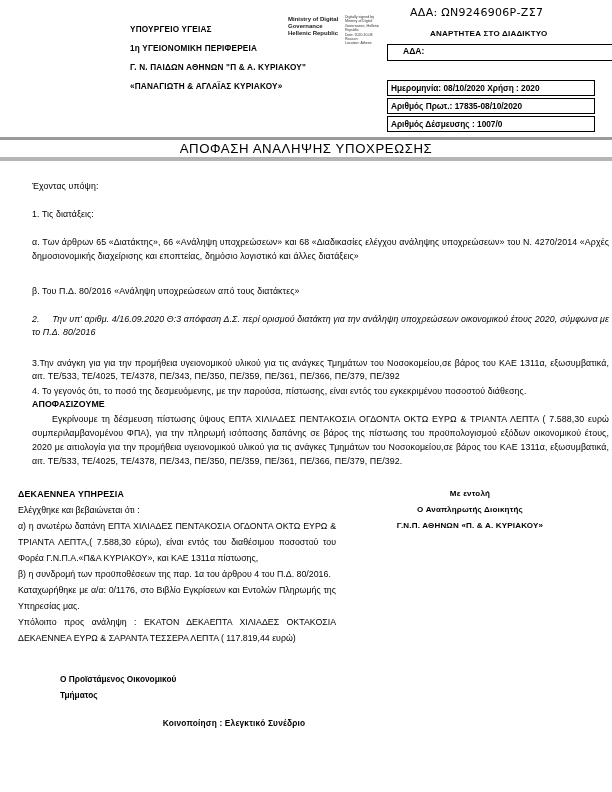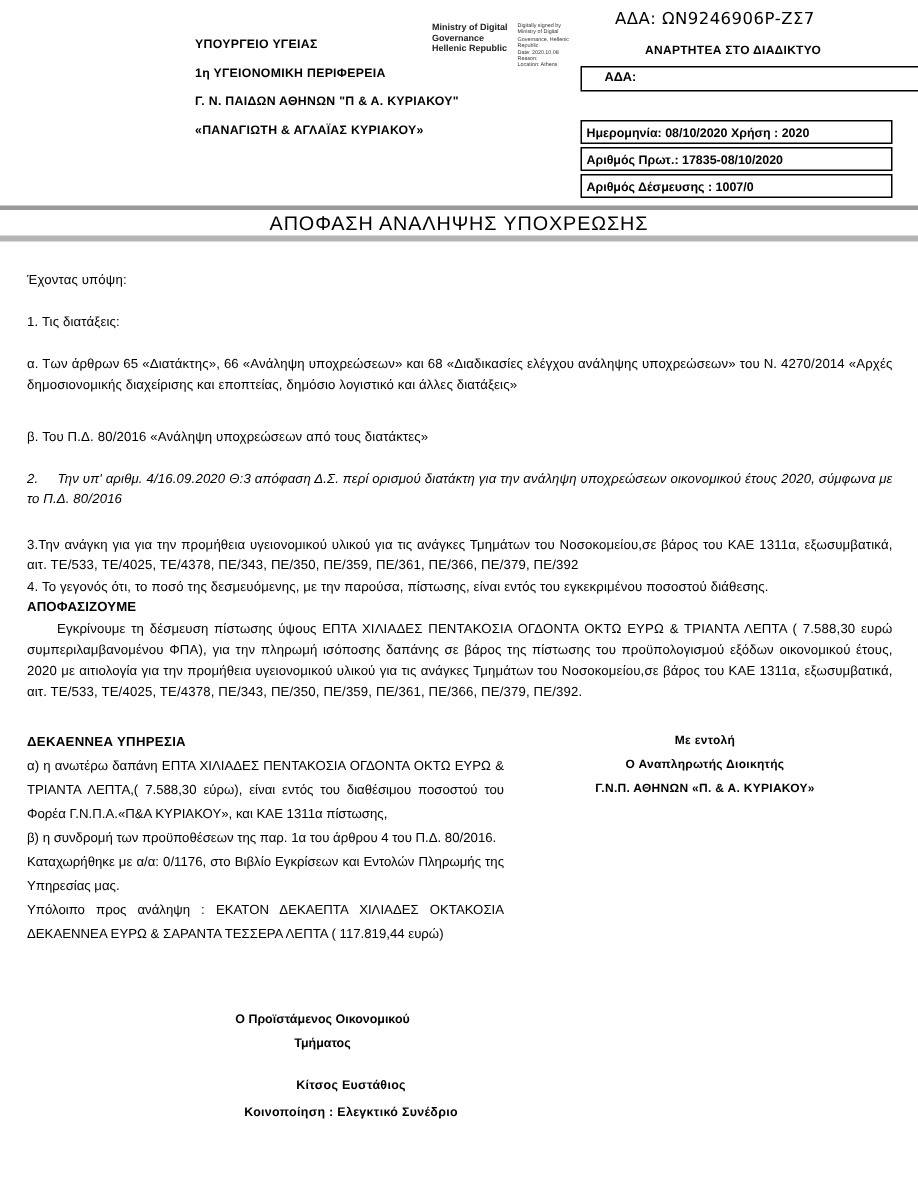--- a/index.html
+++ b/index.html
@@ -56,21 +56,21 @@
   .title-band {
     position: absolute; left: 0; top: 137px; width: 612px; height: 17px;
     border-top: 3px solid #9a9a9a; border-bottom: 4px solid #b5b5b5;
     display: flex; align-items: center; justify-content: center;
   }
   .title-band .title-text {
     font-size: 13.2px; letter-spacing: 0.6px; white-space: nowrap;
   }
   
   .body-text {
-    position: absolute; left: 18px; top: 180px; width: 577px;
+    position: absolute; left: 32px; top: 180px; width: 577px;
     font-size: 8.8px; line-height: 13.5px; letter-spacing: 0.1px;
   }
   .body-text p { margin: 0; text-align: justify; }
   .p-intro  { margin-bottom: 14px !important; }
   .p-item1  { margin-bottom: 15px !important; }
   .p-item1a { margin-bottom: 22px !important; }
   .p-item1b { margin-bottom: 14px !important; }
   .p-item2  { margin-bottom: 17px !important; font-style: italic; }
   .p-item3  { margin-bottom: 1px !important; }
   .p-item4  { margin-bottom: 0 !important; }
@@ -81,21 +81,21 @@
   
   .finance {
     position: absolute; left: 18px; top: 486px; width: 318px;
     font-size: 8.8px; line-height: 16px;
   }
   .finance p { margin: 0; text-align: justify; }
   .finance .heading { font-weight: bold; letter-spacing: 0.2px; }
   .finance-head-title {
     position: absolute; left: 60px; top: 672px; width: 310px;
     font-size: 8.3px; font-weight: bold; line-height: 15.5px;
-    text-align: center;
+    text-align: left;
   }
   
   .signatory {
     position: absolute; left: 355px; top: 486px; width: 230px;
     font-size: 8px; font-weight: bold; line-height: 16px;
     text-align: center; letter-spacing: 0.2px;
   }
   .signatory .sig-name { margin-top: 26px; }
   
   .footer {
@@ -155,35 +155,35 @@
     <p class="p-item1b">β. Του Π.Δ. 80/2016 «Ανάληψη υποχρεώσεων από τους διατάκτες»</p>
     <p class="p-item2">2.&nbsp;&nbsp;&nbsp;&nbsp;&nbsp;Την υπ' αριθμ. 4/16.09.2020 Θ:3 απόφαση Δ.Σ. περί ορισμού διατάκτη για την ανάληψη υποχρεώσεων οικονομικού έτους 2020, σύμφωνα με το Π.Δ. 80/2016</p>
     <p class="p-item3">3.Την ανάγκη για για την προμήθεια υγειονομικού υλικού για τις ανάγκες Τμημάτων του Νοσοκομείου,σε βάρος του ΚΑΕ 1311α, εξωσυμβατικά, αιτ. ΤΕ/533, ΤΕ/4025, ΤΕ/4378, ΠΕ/343, ΠΕ/350, ΠΕ/359, ΠΕ/361, ΠΕ/366, ΠΕ/379, ΠΕ/392</p>
     <p class="p-item4">4. Το γεγονός ότι, το ποσό της δεσμευόμενης, με την παρούσα, πίστωσης, είναι εντός του εγκεκριμένου ποσοστού διάθεσης.</p>
     <p class="p-decide-heading">ΑΠΟΦΑΣΙΖΟΥΜΕ</p>
     <p class="p-decision">Εγκρίνουμε τη δέσμευση πίστωσης ύψους ΕΠΤΑ ΧΙΛΙΑΔΕΣ ΠΕΝΤΑΚΟΣΙΑ ΟΓΔΟΝΤΑ ΟΚΤΩ ΕΥΡΩ &amp; ΤΡΙΑΝΤΑ ΛΕΠΤΑ ( 7.588,30 ευρώ συμπεριλαμβανομένου ΦΠΑ), για την πληρωμή ισόποσης δαπάνης σε βάρος της πίστωσης του προϋπολογισμού εξόδων οικονομικού έτους, 2020 με αιτιολογία για την προμήθεια υγειονομικού υλικού για τις ανάγκες Τμημάτων του Νοσοκομείου,σε βάρος του ΚΑΕ 1311α, εξωσυμβατικά, αιτ. ΤΕ/533, ΤΕ/4025, ΤΕ/4378, ΠΕ/343, ΠΕ/350, ΠΕ/359, ΠΕ/361, ΠΕ/366, ΠΕ/379, ΠΕ/392.</p>
   </div>
 
   <div class="finance">
     <p class="heading">ΔΕΚΑΕΝΝΕΑ ΥΠΗΡΕΣΙΑ</p>
+    <p>Ελέγχθηκε και βεβαιώνεται ότι :</p>
     <p>α) η ανωτέρω δαπάνη ΕΠΤΑ ΧΙΛΙΑΔΕΣ ΠΕΝΤΑΚΟΣΙΑ ΟΓΔΟΝΤΑ ΟΚΤΩ ΕΥΡΩ &amp; ΤΡΙΑΝΤΑ ΛΕΠΤΑ,( 7.588,30 εύρω), είναι εντός του διαθέσιμου ποσοστού του Φορέα Γ.Ν.Π.Α.«Π&amp;Α ΚΥΡΙΑΚΟΥ», και ΚΑΕ 1311α πίστωσης,</p>
     <p>β) η συνδρομή των προϋποθέσεων της παρ. 1α του άρθρου 4 του Π.Δ. 80/2016.</p>
     <p>Καταχωρήθηκε με α/α: 0/1176, στο Βιβλίο Εγκρίσεων και Εντολών Πληρωμής της Υπηρεσίας μας.</p>
     <p>Υπόλοιπο προς ανάληψη : ΕΚΑΤΟΝ ΔΕΚΑΕΠΤΑ ΧΙΛΙΑΔΕΣ ΟΚΤΑΚΟΣΙΑ ΔΕΚΑΕΝΝΕΑ ΕΥΡΩ &amp; ΣΑΡΑΝΤΑ ΤΕΣΣΕΡΑ ΛΕΠΤΑ ( 117.819,44 ευρώ)</p>
   </div>
 
   <div class="finance-head-title">
     <div>Ο Προϊστάμενος Οικονομικού</div>
     <div>Τμήματος</div>
   </div>
 
   <div class="signatory">
     <div>Με εντολή</div>
     <div>Ο Αναπληρωτής Διοικητής</div>
     <div>Γ.Ν.Π. ΑΘΗΝΩΝ «Π. &amp; Α. ΚΥΡΙΑΚΟΥ»</div>
   </div>
 
   <div class="footer">
-    <div>Κίτσος Ευστάθιος</div>
     <div>Κοινοποίηση : Ελεγκτικό Συνέδριο</div>
   </div>
 
 </div>
 
 </body></html>

